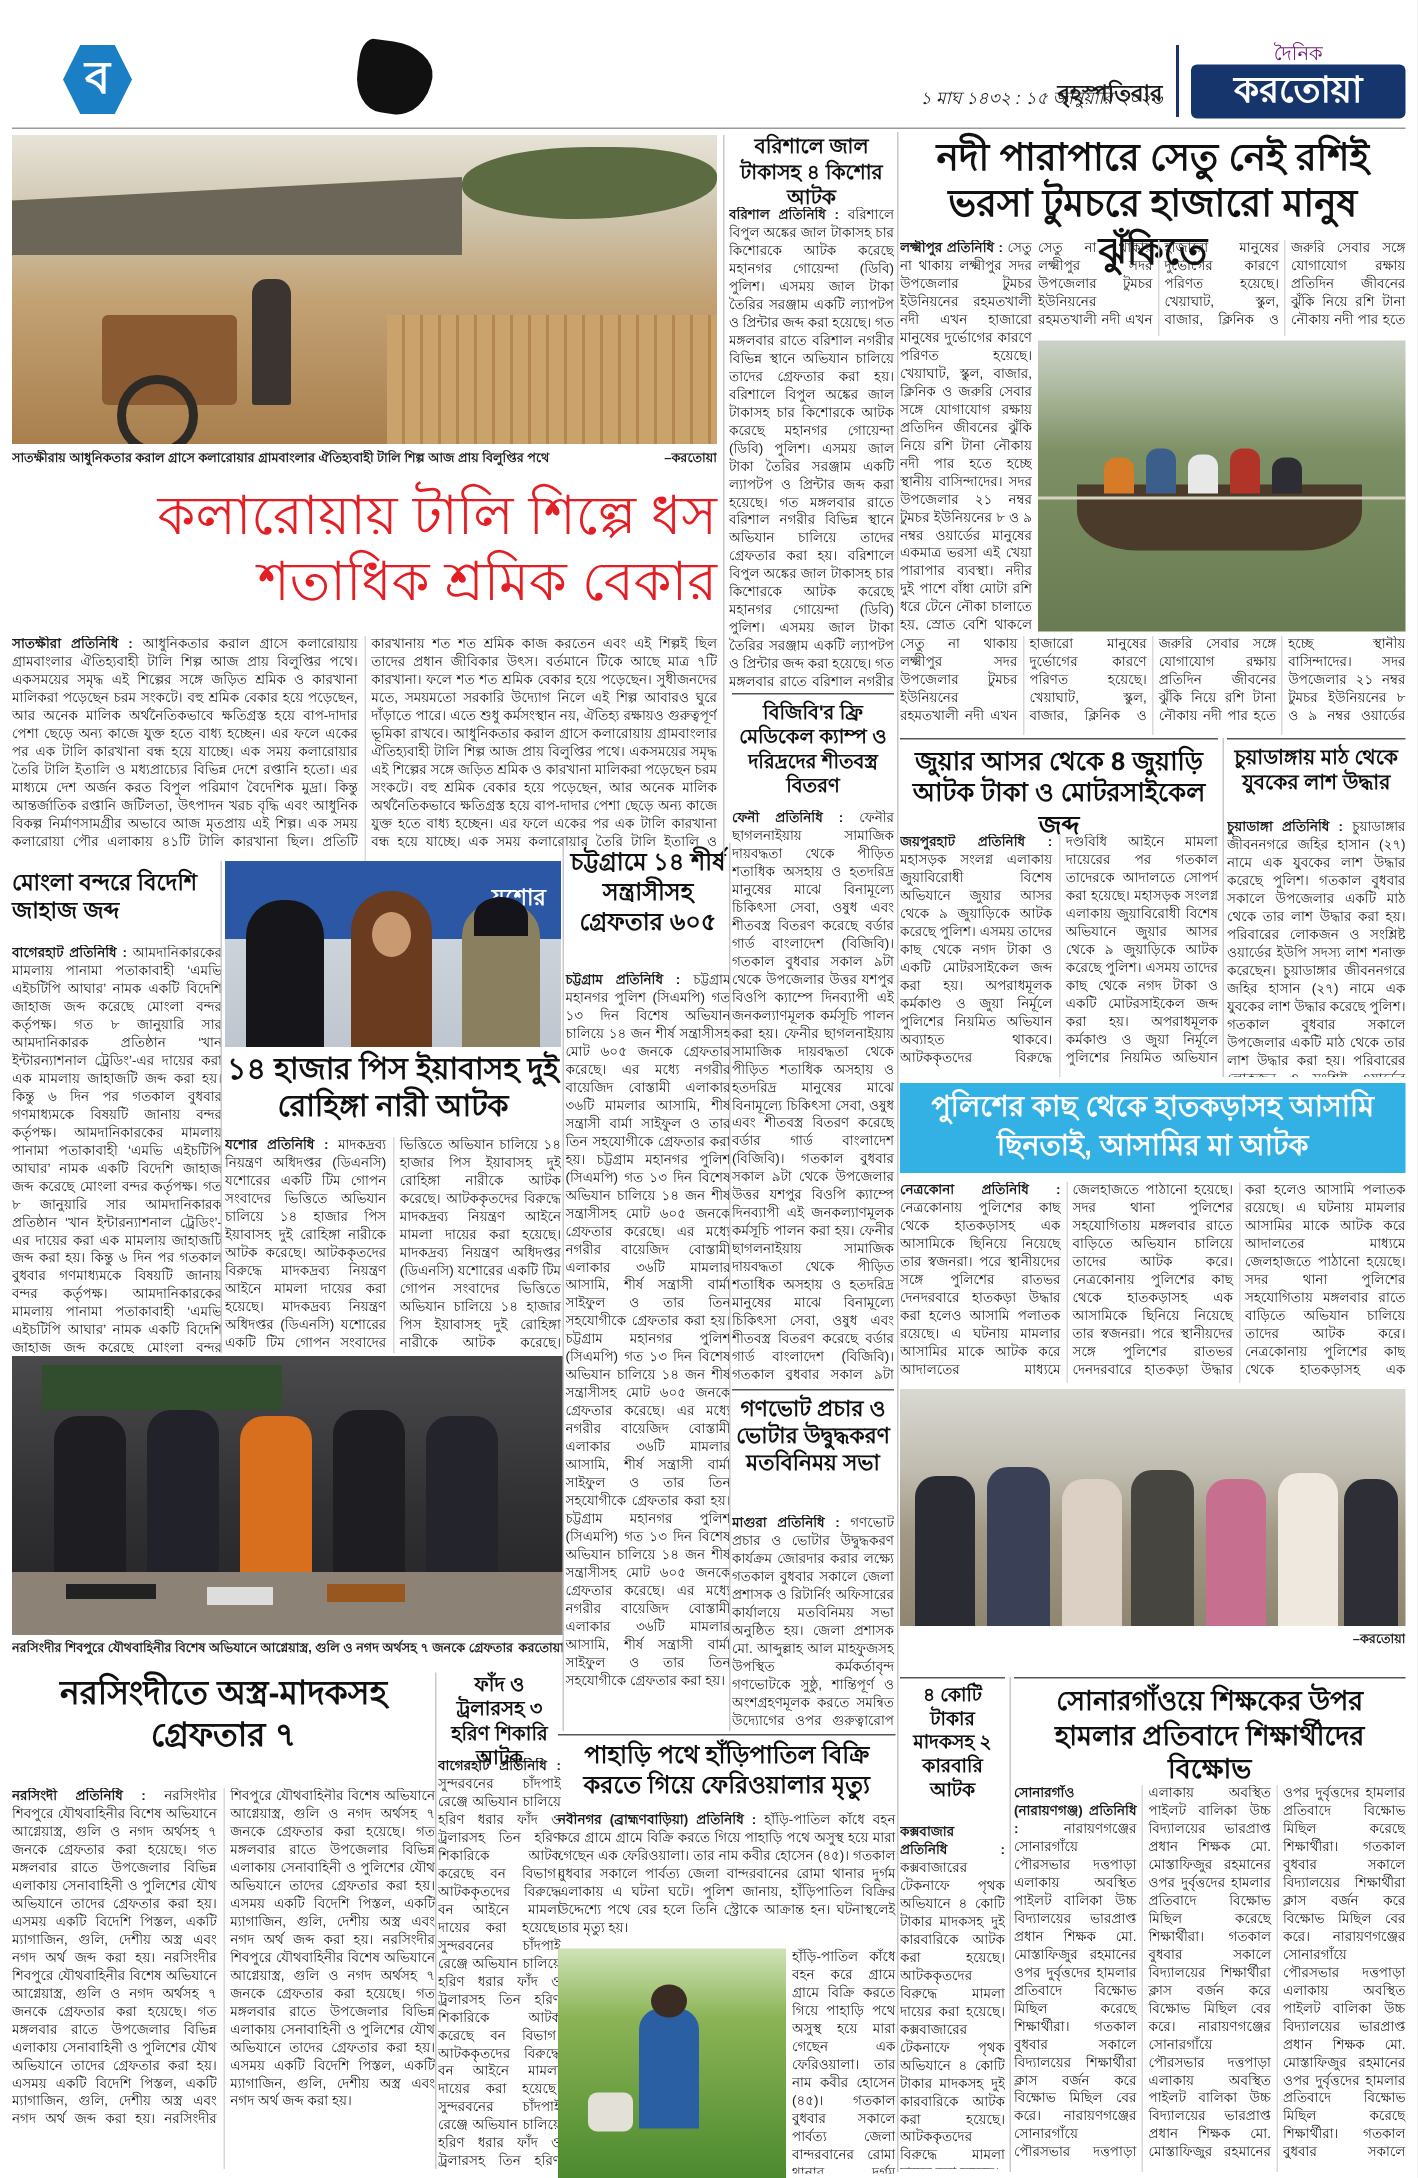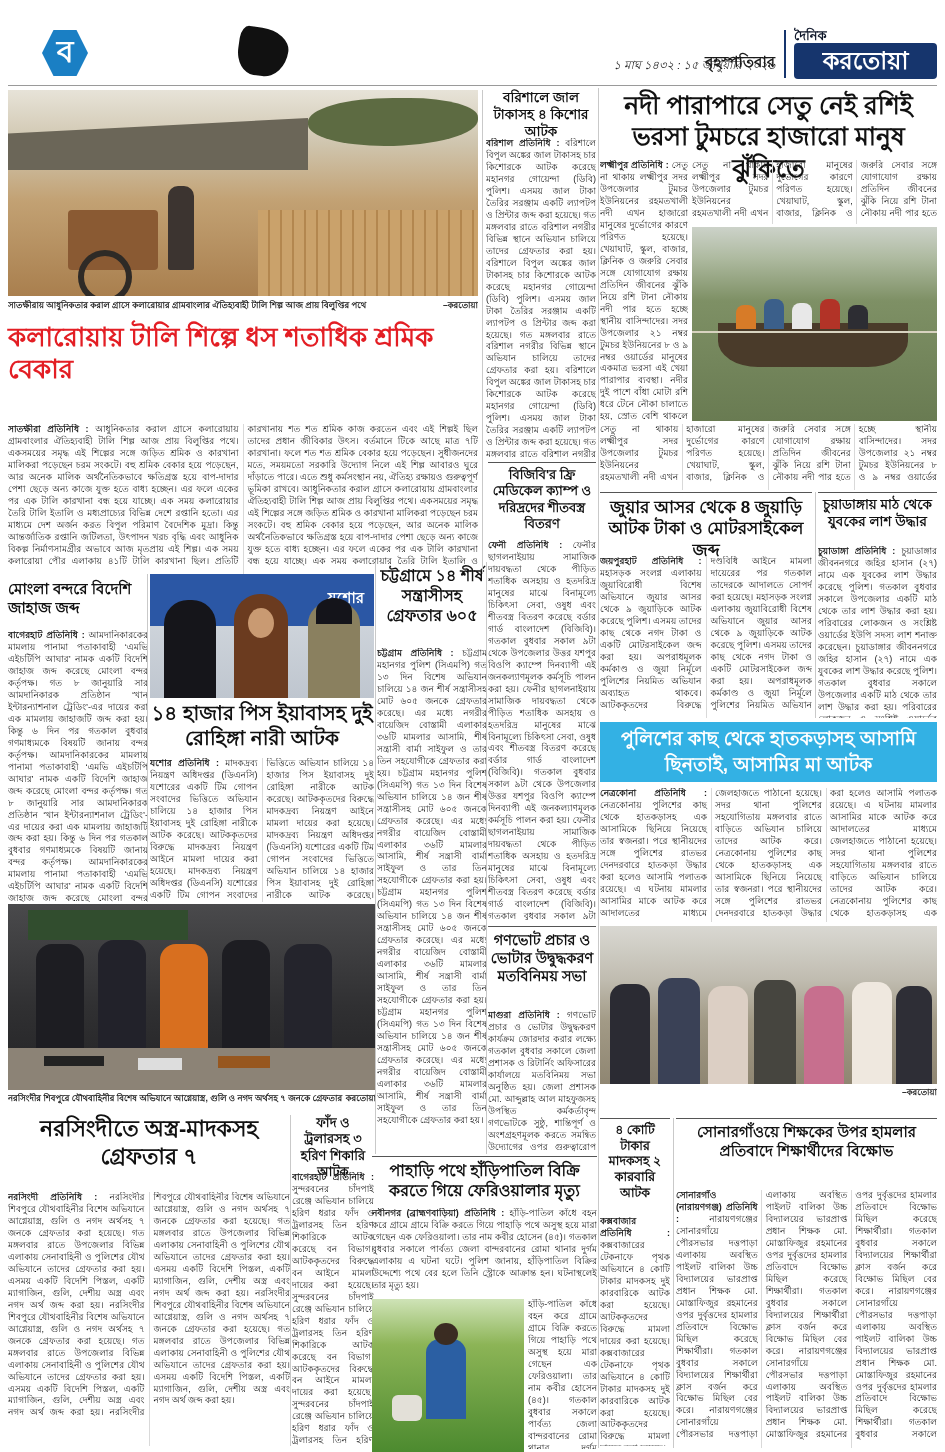--- a/index.html
+++ b/index.html
@@ -8,25 +8,25 @@
   .abs{position:absolute;}
   
   .hdr-rule{position:absolute;left:8px;top:85px;width:929px;height:1px;background:#9a9a9a;}
   .logo-hex{display:flex;align-items:center;justify-content:center;background:#1a7fc4;color:#fff;
             font-weight:bold;font-size:30px;clip-path:polygon(25% 0,75% 0,100% 50%,75% 100%,25% 100%,0 50%);}
   .sect-title{font-size:40px;font-weight:bold;color:#1a7fc4;letter-spacing:-1px;}
   .map-blob{background:#111;border-radius:18% 62% 48% 40%/30% 45% 62% 55%;transform:rotate(8deg);}
   .day-txt{font-size:15px;font-weight:bold;text-align:right;margin-top:16px;}
   .date-txt{font-size:11.5px;text-align:right;color:#222;font-style:italic;}
   .hdr-div{background:#16356d;}
-  .paper-prefix{font-size:13px;font-weight:bold;color:#0f172a;}
+  .paper-prefix{font-size:13px;font-weight:normal;color:#701a75;text-align:center;}
   .paper-box{background:#16356d;color:#fff;font-size:24px;font-weight:bold;text-align:center;
              line-height:36px;border-radius:4px;}
   
-  .h-red{color:#e31e24;font-size:26px;font-weight:bold;text-align:left;line-height:1.22;margin:0;}
+  .h-red{color:#e31e24;font-size:36px;font-weight:normal;text-align:right;line-height:1.22;margin:0;}
   .hl{font-weight:bold;color:#111;text-align:center;line-height:1.25;margin:0;}
   .body-txt{font-size:9px;line-height:1.33;text-align:justify;overflow:hidden;color:#1c1c1c;}
   .body-txt b{font-weight:bold;}
   .cols2{column-count:2;column-gap:9px;column-rule:1px solid #d9d9d9;}
   .cols3{column-count:3;column-gap:8px;column-rule:1px solid #d9d9d9;}
   .cols4{column-count:4;column-gap:8px;column-rule:1px solid #d9d9d9;}
   .caption{font-size:8.5px;font-weight:bold;color:#222;line-height:1.25;overflow:hidden;}
   .caption .credit{float:right;font-weight:bold;}
   .rule-top{border-top:1px solid #555;padding-top:4px;}
   .vrule{position:absolute;width:1px;background:#c9c9c9;}
@@ -163,21 +163,21 @@
   </div>
   <div class="abs caption" style="left:600px;top:1087px;width:337px;height:28px;">
     <span class="credit">–করতোয়া</span>
   </div>
 
   <h2 class="abs hl rule-top" style="left:600px;top:1118px;width:70px;font-size:12.5px;">৪ কোটি টাকার মাদকসহ ২ কারবারি আটক</h2>
   <div class="abs body-txt" style="left:600px;top:1216px;width:70px;height:230px;">
     <b>কক্সবাজার প্রতিনিধি : </b><span>কক্সবাজারের টেকনাফে পৃথক অভিযানে ৪ কোটি টাকার মাদকসহ দুই কারবারিকে আটক করা হয়েছে। আটককৃতদের বিরুদ্ধে মামলা দায়ের করা হয়েছে। কক্সবাজারের টেকনাফে পৃথক অভিযানে ৪ কোটি টাকার মাদকসহ দুই কারবারিকে আটক করা হয়েছে। আটককৃতদের বিরুদ্ধে মামলা দায়ের করা হয়েছে।</span>
   </div>
 
-  <h2 class="abs hl rule-top" style="left:676px;top:1118px;width:261px;font-size:15px;">সোনারগাঁওয়ে শিক্ষকের উপর হামলার প্রতিবাদে শিক্ষার্থীদের বিক্ষোভ</h2>
+  <h2 class="abs hl rule-top" style="left:676px;top:1118px;width:261px;font-size:18px;">সোনারগাঁওয়ে শিক্ষকের উপর হামলার প্রতিবাদে শিক্ষার্থীদের বিক্ষোভ</h2>
   <div class="abs body-txt cols3" style="left:676px;top:1190px;width:261px;height:258px;">
     <b>সোনারগাঁও (নারায়ণগঞ্জ) প্রতিনিধি : </b><span>নারায়ণগঞ্জের সোনারগাঁয়ে পৌরসভার দত্তপাড়া এলাকায় অবস্থিত পাইলট বালিকা উচ্চ বিদ্যালয়ের ভারপ্রাপ্ত প্রধান শিক্ষক মো. মোস্তাফিজুর রহমানের ওপর দুর্বৃত্তদের হামলার প্রতিবাদে বিক্ষোভ মিছিল করেছে শিক্ষার্থীরা। গতকাল বুধবার সকালে বিদ্যালয়ের শিক্ষার্থীরা ক্লাস বর্জন করে বিক্ষোভ মিছিল বের করে। নারায়ণগঞ্জের সোনারগাঁয়ে পৌরসভার দত্তপাড়া এলাকায় অবস্থিত পাইলট বালিকা উচ্চ বিদ্যালয়ের ভারপ্রাপ্ত প্রধান শিক্ষক মো. মোস্তাফিজুর রহমানের ওপর দুর্বৃত্তদের হামলার প্রতিবাদে বিক্ষোভ মিছিল করেছে শিক্ষার্থীরা। গতকাল বুধবার সকালে বিদ্যালয়ের শিক্ষার্থীরা ক্লাস বর্জন করে বিক্ষোভ মিছিল বের করে। নারায়ণগঞ্জের সোনারগাঁয়ে পৌরসভার দত্তপাড়া এলাকায় অবস্থিত পাইলট বালিকা উচ্চ বিদ্যালয়ের ভারপ্রাপ্ত প্রধান শিক্ষক মো. মোস্তাফিজুর রহমানের ওপর দুর্বৃত্তদের হামলার প্রতিবাদে বিক্ষোভ মিছিল করেছে শিক্ষার্থীরা। গতকাল বুধবার সকালে বিদ্যালয়ের শিক্ষার্থীরা ক্লাস বর্জন করে বিক্ষোভ মিছিল বের করে। নারায়ণগঞ্জের সোনারগাঁয়ে পৌরসভার দত্তপাড়া এলাকায় অবস্থিত পাইলট বালিকা উচ্চ বিদ্যালয়ের ভারপ্রাপ্ত প্রধান শিক্ষক মো. মোস্তাফিজুর রহমানের ওপর দুর্বৃত্তদের হামলার প্রতিবাদে বিক্ষোভ মিছিল করেছে শিক্ষার্থীরা। গতকাল বুধবার সকালে বিদ্যালয়ের শিক্ষার্থীরা ক্লাস বর্জন করে বিক্ষোভ মিছিল বের করে।</span>
   </div>
 
   <div class="photo ph-arms" style="left:8px;top:904px;width:368px;height:186px;">
     <span class="fg" style="left:20px;top:6px;width:160px;height:30px;background:#314d2e;"></span>
     <span class="fg" style="left:28px;top:40px;width:48px;height:104px;background:#1d1d22;border-radius:16px 16px 0 0;"></span>
     <span class="fg" style="left:90px;top:36px;width:48px;height:108px;background:#22222a;border-radius:16px 16px 0 0;"></span>
     <span class="fg" style="left:152px;top:40px;width:48px;height:104px;background:#d86f1f;border-radius:16px 16px 0 0;"></span>
     <span class="fg" style="left:214px;top:36px;width:48px;height:108px;background:#1d1d22;border-radius:16px 16px 0 0;"></span>

